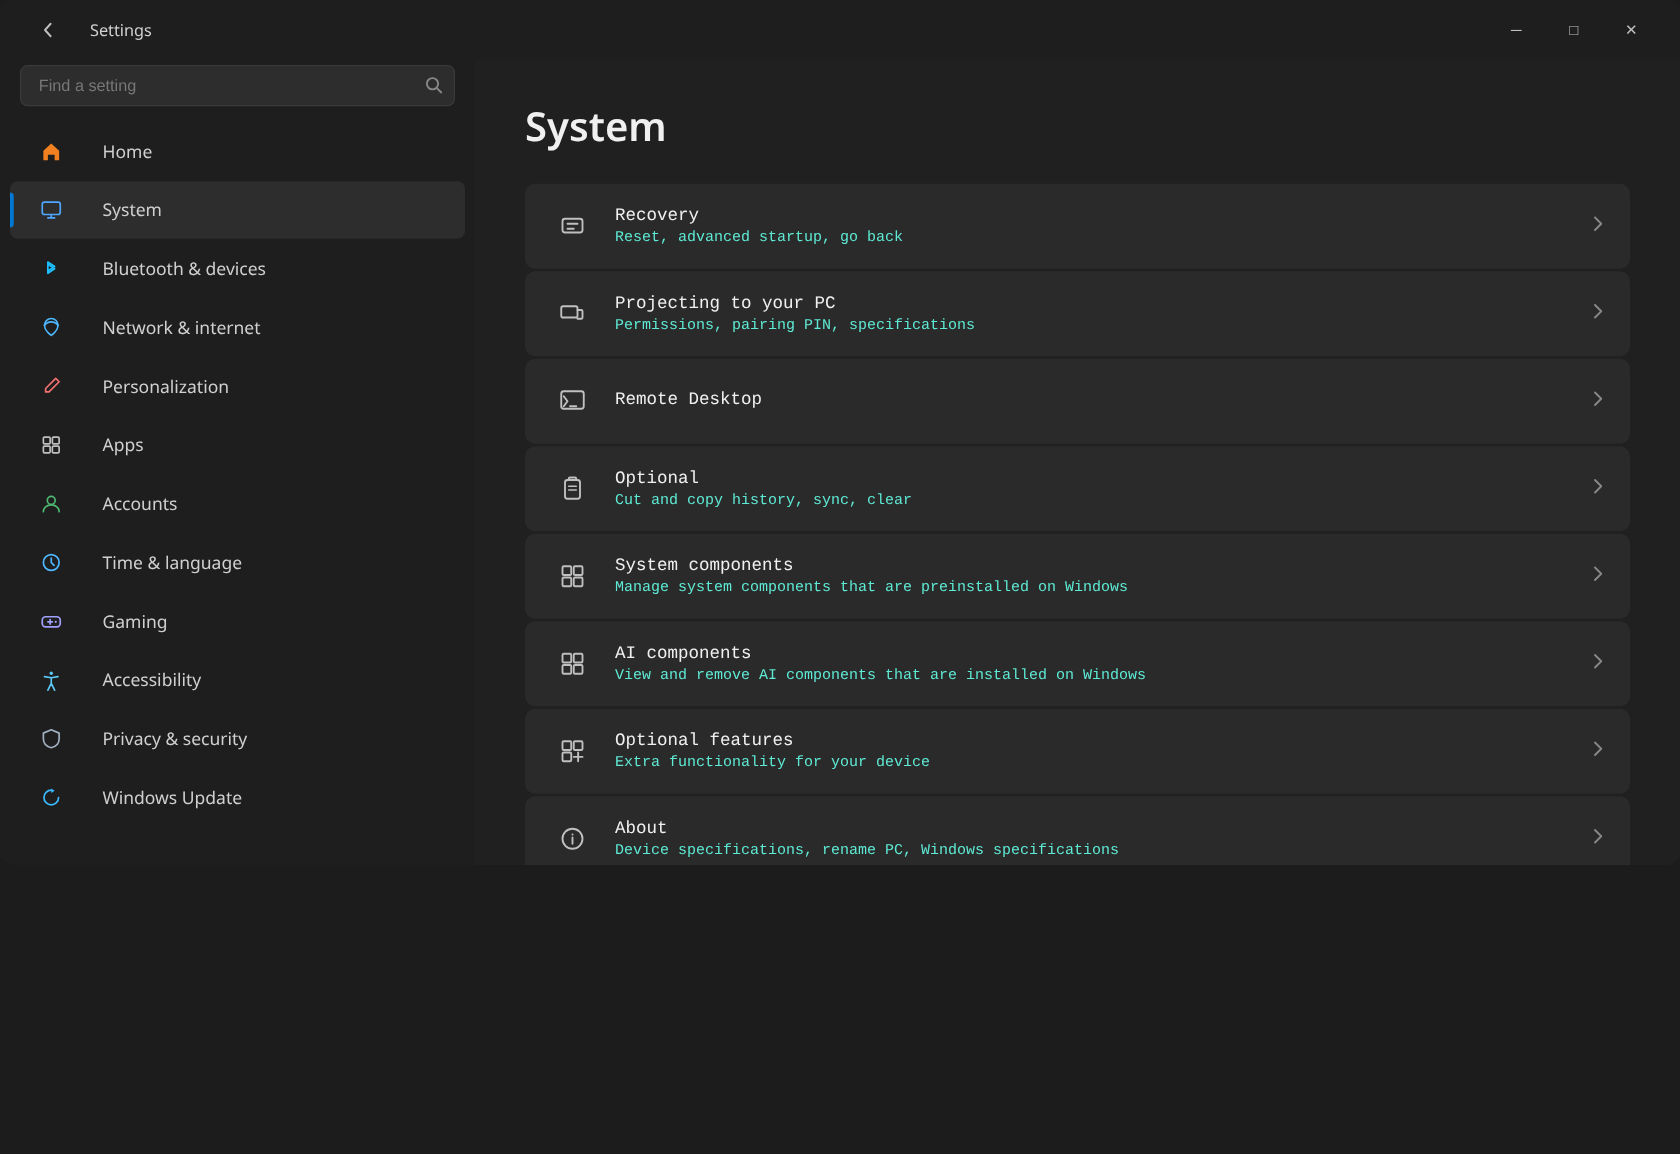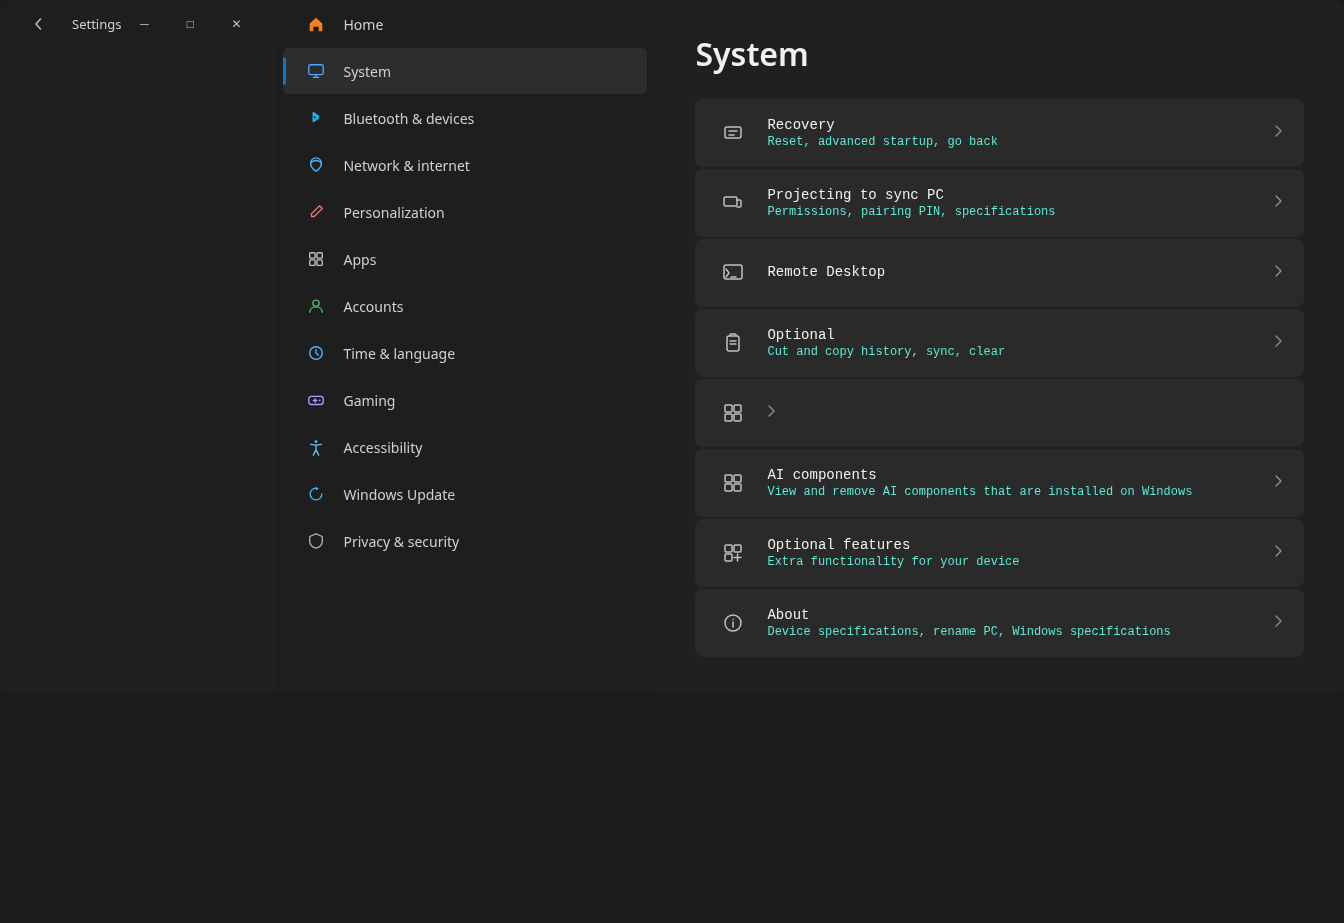--- a/index.html
+++ b/index.html
@@ -11,20 +11,21 @@
       color: #e0e0e0;
       overflow: hidden;
     }
     .window {
       width: 1344px;
       height: 692px;
       background: #202020;
       border-radius: 10px;
       overflow: hidden;
       display: flex;
+      flex-direction: column;
     }
     .titlebar {
       height: 48px;
       background: #1e1e1e;
       display: flex;
       align-items: center;
       padding: 0 16px;
       flex-shrink: 0;
       justify-content: space-between;
     }
@@ -109,21 +110,21 @@
       position: absolute;
       right: 10px;
       top: 50%;
       transform: translateY(-50%);
       color: #888;
       pointer-events: none;
     }
     .nav-item {
       display: flex;
       align-items: center;
-      gap: 14px;
+      gap: 28px;
       padding: 10px 20px;
       cursor: pointer;
       border-radius: 6px;
       margin: 1px 8px;
       color: #d0d0d0;
       font-size: 14px;
       position: relative;
     }
     .nav-item.active {
       background: #2d2d2d;
@@ -225,20 +226,29 @@
       <button class="titlebar-btn">□</button>
       <button class="titlebar-btn close">✕</button>
     </div>
   </div>
 
   <div class="content">
 
     <div class="sidebar">
 
 
+      <div class="search-box">
+        <input class="search-input" type="text" placeholder="Find a setting" style="">
+        <span class="search-icon-wrap">
+          <svg width="14" height="14" viewBox="0 0 14 14" fill="none">
+            <circle cx="6" cy="6" r="4.5" stroke="currentColor" stroke-width="1.5"></circle>
+            <line x1="9.5" y1="9.5" x2="13" y2="13" stroke="currentColor" stroke-width="1.5" stroke-linecap="round"></line>
+          </svg>
+        </span>
+      </div>
 
       <div id="nav-list">
           <div class="nav-item">
     <span class="nav-icon">
               <svg width="18" height="18" viewBox="0 0 20 20" fill="none">
                 <path d="M3 9.5L10 3l7 6.5V18H13v-5H7v5H3V9.5z" fill="#f08020"></path>
               </svg>
             </span>
     <span>Home</span>
   </div>
@@ -322,33 +332,33 @@
               <svg width="18" height="18" viewBox="0 0 20 20" fill="none">
                 <circle cx="10" cy="4" r="1.5" fill="#5bc8f5"></circle>
                 <path d="M4 7l6 1 6-1M10 8v5M7 19l3-6 3 6" stroke="#5bc8f5" stroke-width="1.5" stroke-linecap="round" stroke-linejoin="round"></path>
               </svg>
             </span>
     <span>Accessibility</span>
   </div>
           <div class="nav-item">
     <span class="nav-icon">
               <svg width="18" height="18" viewBox="0 0 20 20" fill="none">
+                <path d="M10 2l7 3v5c0 4-3 7-7 8-4-1-7-4-7-8V5l7-3z" stroke="#a0b0c0" stroke-width="1.5" stroke-linejoin="round"></path>
+              </svg>
+            </span>
+    <span>Privacy &amp; security</span>
+  </div>
+          <div class="nav-item">
+    <span class="nav-icon">
+              <svg width="18" height="18" viewBox="0 0 20 20" fill="none">
                 <path d="M16.5 10A6.5 6.5 0 1 1 10 3.5" stroke="#3abaff" stroke-width="1.5" stroke-linecap="round"></path>
                 <path d="M10 2v4l3-2-3-2z" fill="#3abaff"></path>
               </svg>
             </span>
     <span>Windows Update</span>
-  </div>
-          <div class="nav-item">
-    <span class="nav-icon">
-              <svg width="18" height="18" viewBox="0 0 20 20" fill="none">
-                <path d="M10 2l7 3v5c0 4-3 7-7 8-4-1-7-4-7-8V5l7-3z" stroke="#a0b0c0" stroke-width="1.5" stroke-linejoin="round"></path>
-              </svg>
-            </span>
-    <span>Privacy &amp; security</span>
   </div>
         </div>
     </div>
 
     <div class="main-content">
       <div class="page-title">System</div>
       <div class="settings-list" id="settings-list">
           <div class="settings-item">
     <div class="settings-item-icon">
               <svg width="22" height="22" viewBox="0 0 22 22" fill="none">
@@ -367,21 +377,21 @@
     </div>
   </div>
           <div class="settings-item">
     <div class="settings-item-icon">
               <svg width="22" height="22" viewBox="0 0 22 22" fill="none">
                 <rect x="2" y="5" width="13" height="9" rx="1.5" stroke="#c0c0c0" stroke-width="1.5"></rect>
                 <path d="M15 8h3a1 1 0 011 1v5a1 1 0 01-1 1h-3" stroke="#c0c0c0" stroke-width="1.5" stroke-linecap="round"></path>
               </svg>
             </div>
     <div class="settings-item-text">
-      <div class="settings-item-title">Projecting to sync PC</div>
+      <div class="settings-item-title">Projecting to your PC</div>
       <div class="settings-item-desc">Permissions, pairing PIN, specifications</div>
     </div>
     <div class="settings-item-chevron">
       <svg width="10" height="14" viewBox="0 0 10 14" fill="none">
                 <path d="M2 2l5 5-5 5" stroke="#888" stroke-width="1.5" stroke-linecap="round" stroke-linejoin="round"></path>
               </svg>
     </div>
   </div>
           <div class="settings-item">
     <div class="settings-item-icon">
@@ -420,20 +430,24 @@
   </div>
           <div class="settings-item">
     <div class="settings-item-icon">
               <svg width="22" height="22" viewBox="0 0 22 22" fill="none">
                 <rect x="3" y="3" width="7" height="7" rx="1" stroke="#c0c0c0" stroke-width="1.5"></rect>
                 <rect x="12" y="3" width="7" height="7" rx="1" stroke="#c0c0c0" stroke-width="1.5"></rect>
                 <rect x="3" y="12" width="7" height="7" rx="1" stroke="#c0c0c0" stroke-width="1.5"></rect>
                 <rect x="12" y="12" width="7" height="7" rx="1" stroke="#c0c0c0" stroke-width="1.5"></rect>
               </svg>
             </div>
+    <div class="settings-item-text">
+      <div class="settings-item-title">System components</div>
+      <div class="settings-item-desc">Manage system components that are preinstalled on Windows</div>
+    </div>
     <div class="settings-item-chevron">
       <svg width="10" height="14" viewBox="0 0 10 14" fill="none">
                 <path d="M2 2l5 5-5 5" stroke="#888" stroke-width="1.5" stroke-linecap="round" stroke-linejoin="round"></path>
               </svg>
     </div>
   </div>
           <div class="settings-item">
     <div class="settings-item-icon">
               <svg width="22" height="22" viewBox="0 0 22 22" fill="none">
                 <rect x="3" y="3" width="7" height="7" rx="1" stroke="#c0c0c0" stroke-width="1.5"></rect>

